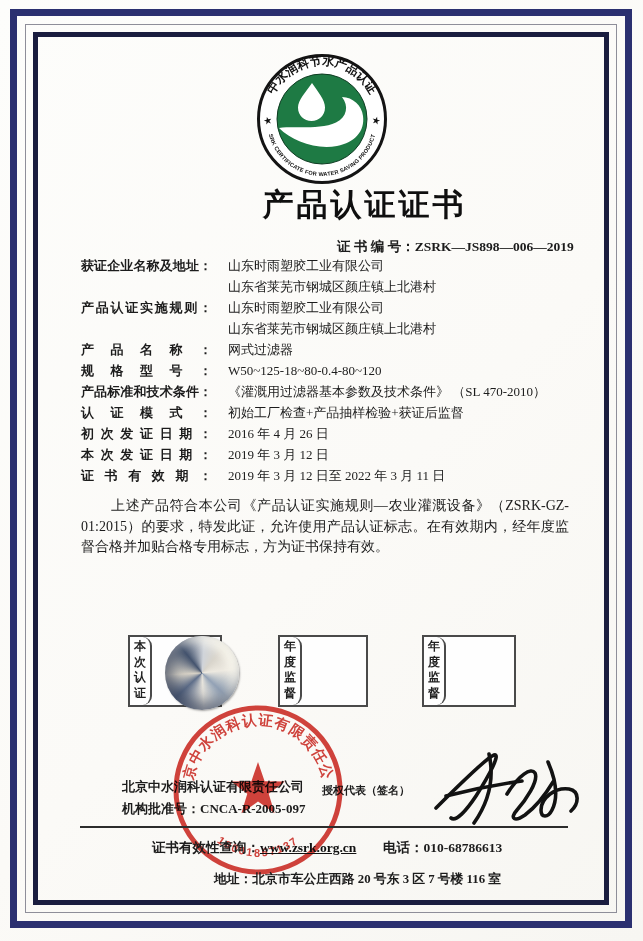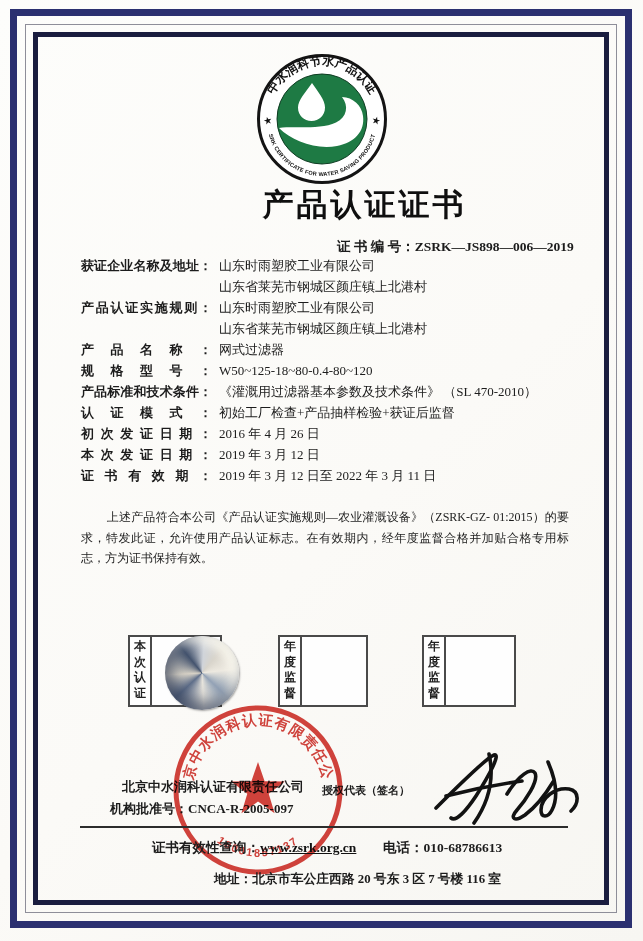--- a/index.html
+++ b/index.html
@@ -17,44 +17,44 @@
   .logo{position:absolute;top:52px;left:50%;transform:translateX(-50%);}
   .title{position:absolute;top:184px;left:0;width:100%;text-align:center;
     font-family:"Liberation Sans","DejaVu Sans",sans-serif;
     font-size:31px;font-weight:900;letter-spacing:3px;color:#0f0f0f;margin-left:43px;}
   .cert-no{position:absolute;top:238px;left:337px;font-size:13.5px;font-weight:700;white-space:nowrap;}
 
   .fields{position:absolute;top:255px;left:81px;width:486px;font-size:13px;}
   .field-line{display:flex;line-height:21px;white-space:nowrap;}
   .flabel{display:inline-block;width:131px;text-align:justify;text-align-last:justify;
     font-weight:700;flex:0 0 131px;}
-  .fvalue{margin-left:7px;font-weight:500;}
+  .fvalue{margin-left:16px;font-weight:500;}
 
-  .statement{position:absolute;top:496px;left:81px;width:488px;font-size:12px;
-    line-height:20.5px;text-align:justify;text-indent:2.15em;font-weight:500;margin-top:11px;}
+  .statement{position:absolute;top:496px;left:81px;width:488px;font-size:14px;
+    line-height:20.5px;text-align:justify;text-indent:2.15em;font-weight:500;}
 
   .stampbox{position:absolute;top:635px;height:68px;border:2px solid #4a4a4a;
     background:#fefefe;display:flex;}
   .stampbox.b1{left:128px;width:90px;}
   .stampbox.b2{left:278px;width:86px;}
   .stampbox.b3{left:422px;width:90px;}
   .vlabel{width:20px;border-right:2px solid #4a4a4a;font-size:12px;line-height:15.5px;
-    word-break:break-all;text-align:center;padding-top:2px;font-weight:600;color:#222;}
+    word-break:break-all;text-align:center;padding-top:2px;font-weight:600;color:#222;border-radius:9px;}
   .stamp-area{flex:1;}
   .holo-sticker{position:absolute;left:165px;top:636px;width:74px;height:74px;border-radius:50%;
     background:radial-gradient(circle at 35% 35%,#efeadf 0%,#cfd4dc 30%,#8fa3bd 55%,#45577c 80%,#2e3c5c 100%);
     background:conic-gradient(from 40deg,#d9d4c8 0%,#eee9dd 12%,#8fa3bd 26%,#e8e4da 38%,#5b6f94 52%,#d9d2c2 63%,#3f5377 78%,#cfd4dc 90%,#d9d4c8 100%);
     box-shadow:inset 6px -8px 14px rgba(40,55,90,.65), inset -8px 6px 10px rgba(255,252,240,.8), 1px 1px 2px rgba(0,0,0,.35);
     filter:saturate(.75);}
 
   .seal{position:absolute;left:168px;top:700px;opacity:.86;mix-blend-mode:multiply;}
   .signature{position:absolute;left:428px;top:744px;}
 
   .issuer-company{position:absolute;left:122px;top:778px;font-size:13px;font-weight:700;}
-  .issuer-approval{position:absolute;left:110px;top:800px;font-size:13px;font-weight:700;}
+  .issuer-approval{position:absolute;left:122px;top:800px;font-size:13px;font-weight:700;}
   .signer-label{position:absolute;left:322px;top:783px;font-size:11px;font-weight:700;}
   .rule{position:absolute;left:80px;top:826px;width:488px;height:2px;background:#2c2c2c;}
   .query-line{position:absolute;left:140px;top:839px;font-size:13.5px;font-weight:600;margin-left:12px;}
   .query-url{font-weight:800;text-decoration:underline;color:#111;}
   .phone-line{position:absolute;left:383px;top:839px;font-size:13.5px;font-weight:700;}
   .address-line{position:absolute;left:0;top:871px;width:100%;text-align:center;
     font-size:12.8px;font-weight:700;margin-left:36px;}
 </style>
 </head>
 <body>

